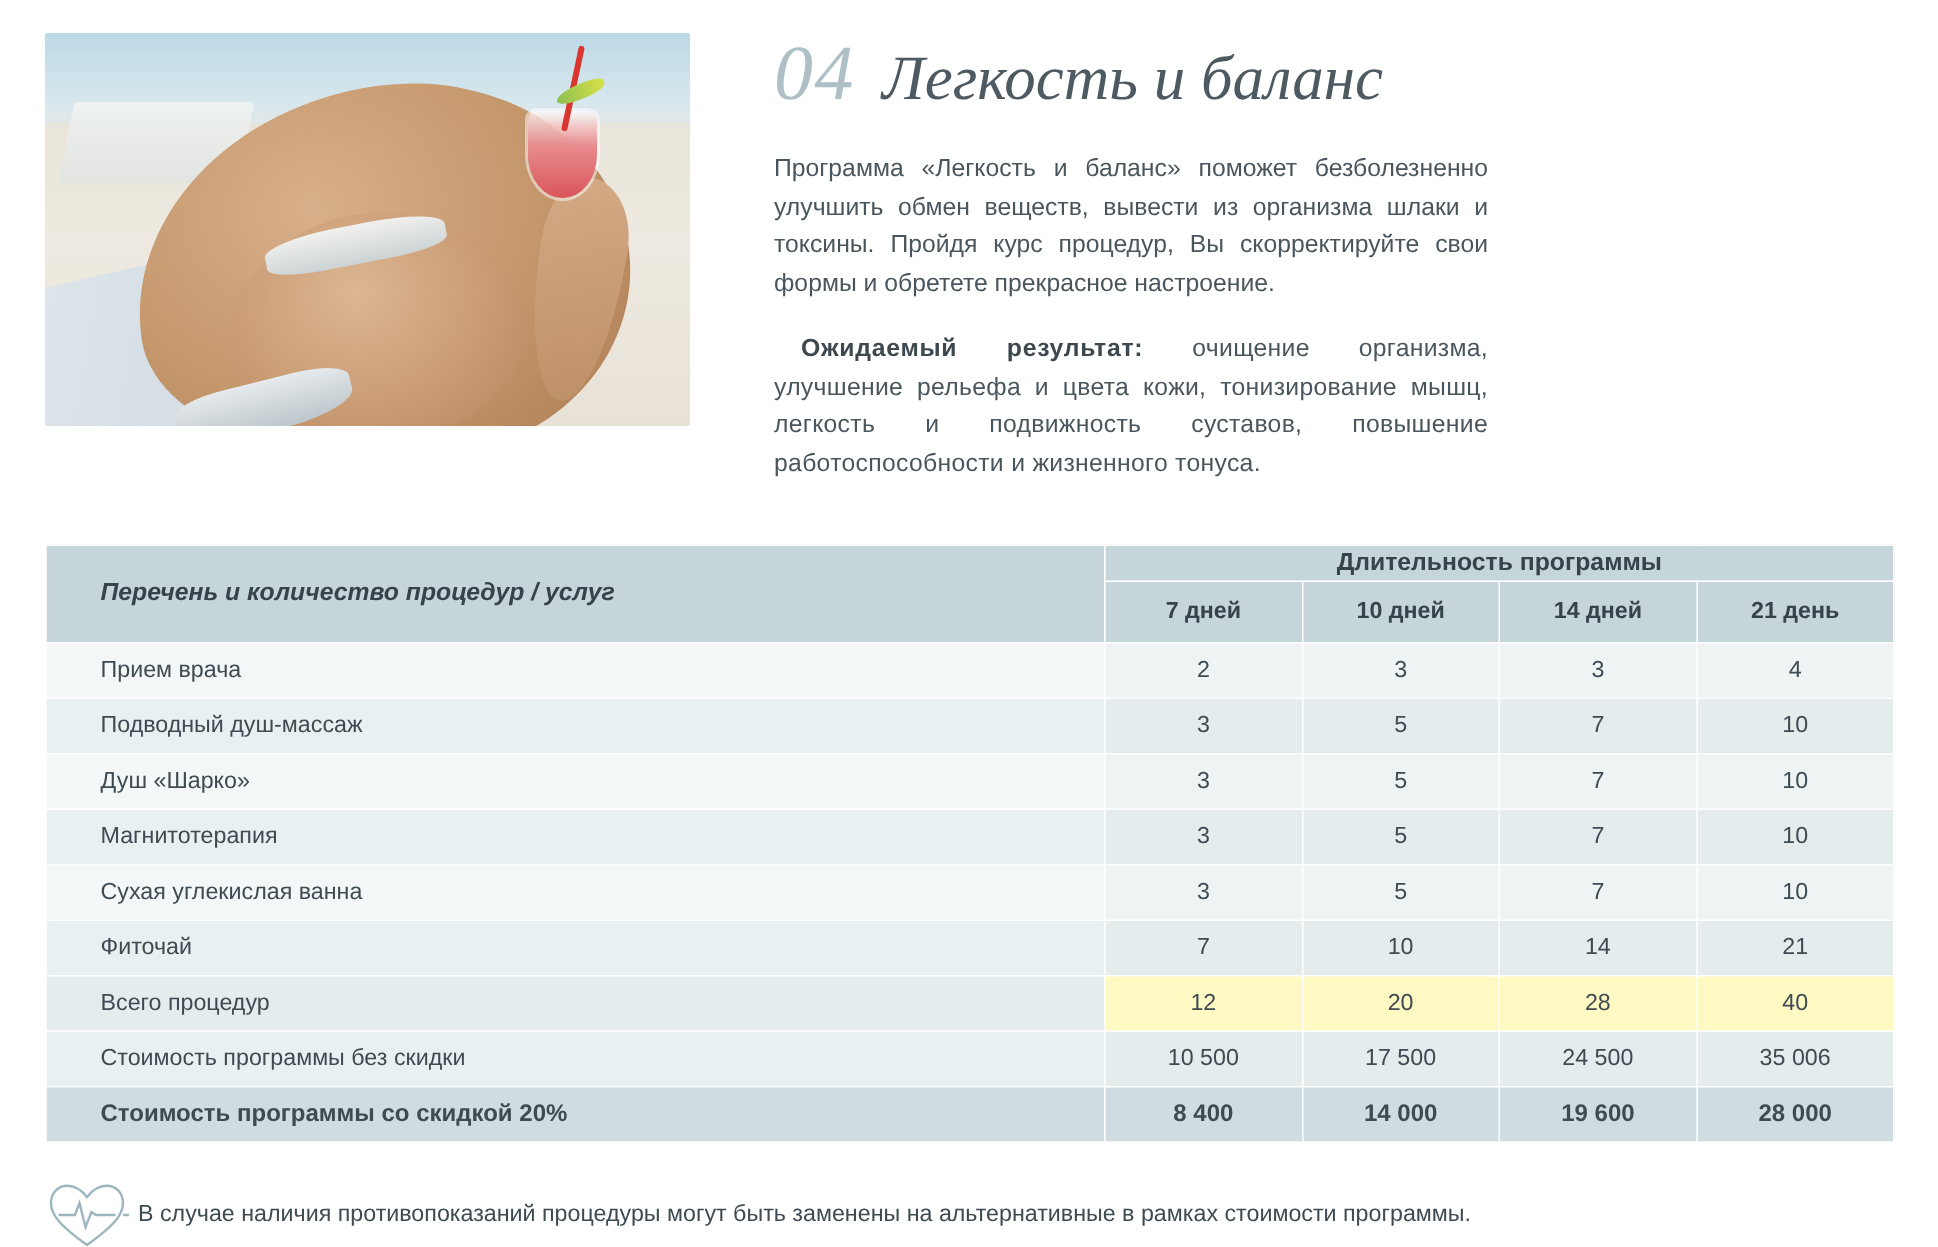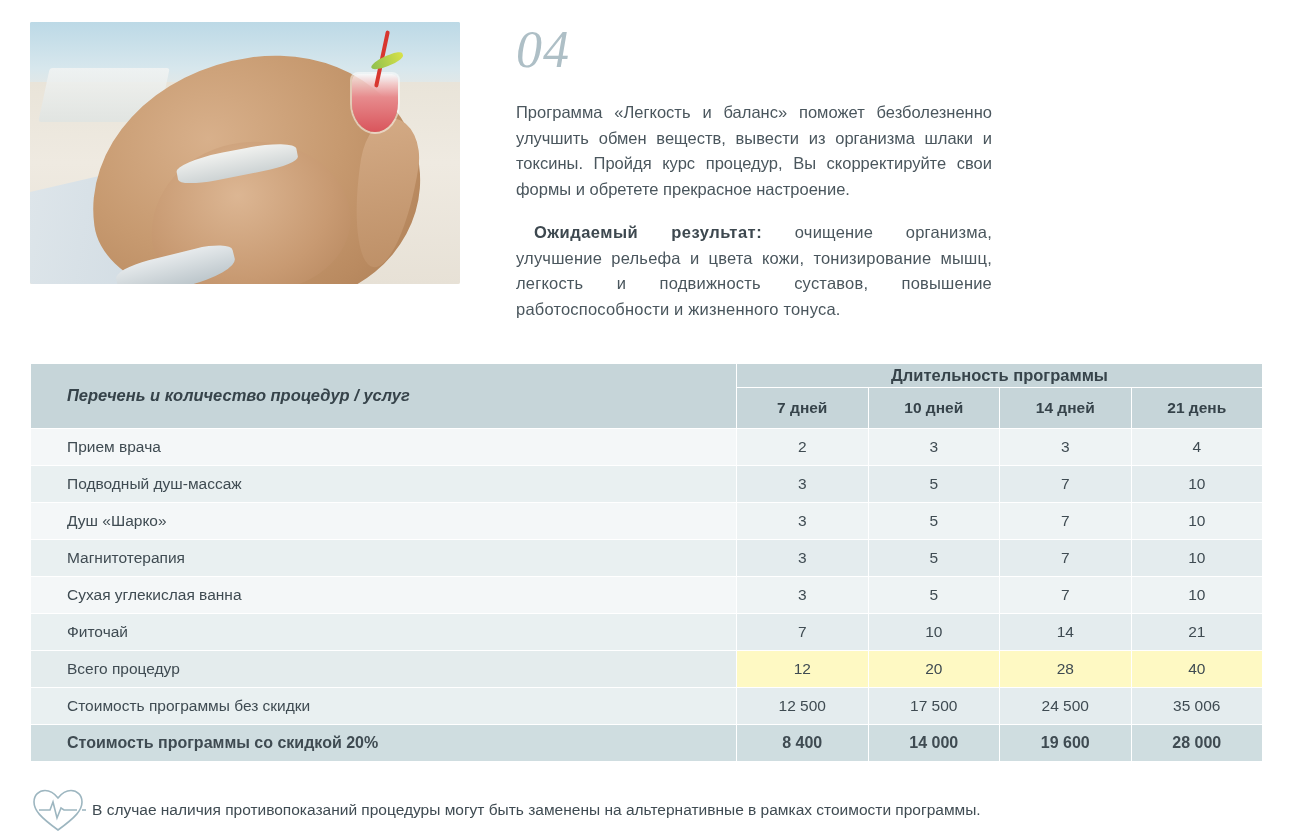--- a/index.html
+++ b/index.html
@@ -273,20 +273,21 @@
       <div class="bikini2"></div>
       <div class="arm"></div>
       <div class="glass"></div>
       <div class="straw"></div>
       <div class="leaf"></div>
     </div>
 
     <div class="intro">
       <div class="title-row">
         <span class="title-num">04</span>
+        <span class="title-text">Легкость и баланс</span>
       </div>
       <p class="para">Программа «Легкость и баланс» поможет безболезненно улучшить обмен веществ, вывести из организма шлаки и токсины. Пройдя курс процедур, Вы скорректируйте свои формы и обретете прекрасное настроение.</p>
       <p class="para spaced"><b>Ожидаемый результат:</b><span> очищение организма, улучшение рельефа и цвета кожи, тонизирование мышц, легкость и подвижность суставов, повышение работоспособности и жизненного тонуса.</span></p>
     </div>
   </div>
 
   <div class="table-wrap">
     <table class="pricing">
       <colgroup>
         <col class="c-name">
@@ -352,21 +353,21 @@
         </tr>
         <tr class="total">
           <td class="name">Всего процедур</td>
           <td>12</td>
           <td>20</td>
           <td>28</td>
           <td>40</td>
         </tr>
         <tr class="price">
           <td class="name">Стоимость программы без скидки</td>
-          <td>12 500</td>
+          <td>10 500</td>
           <td>17 500</td>
           <td>24 500</td>
           <td>35 006</td>
         </tr>
         <tr class="discount">
           <td class="name">Стоимость программы со скидкой 20%</td>
           <td>8 400</td>
           <td>14 000</td>
           <td>19 600</td>
           <td>28 000</td>

